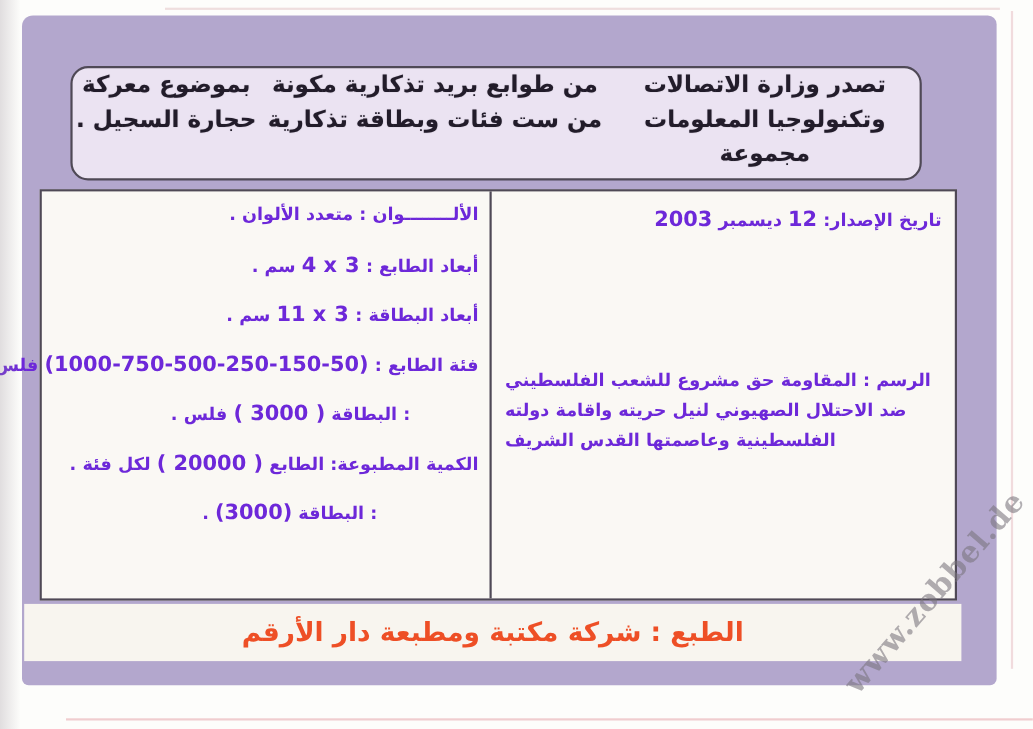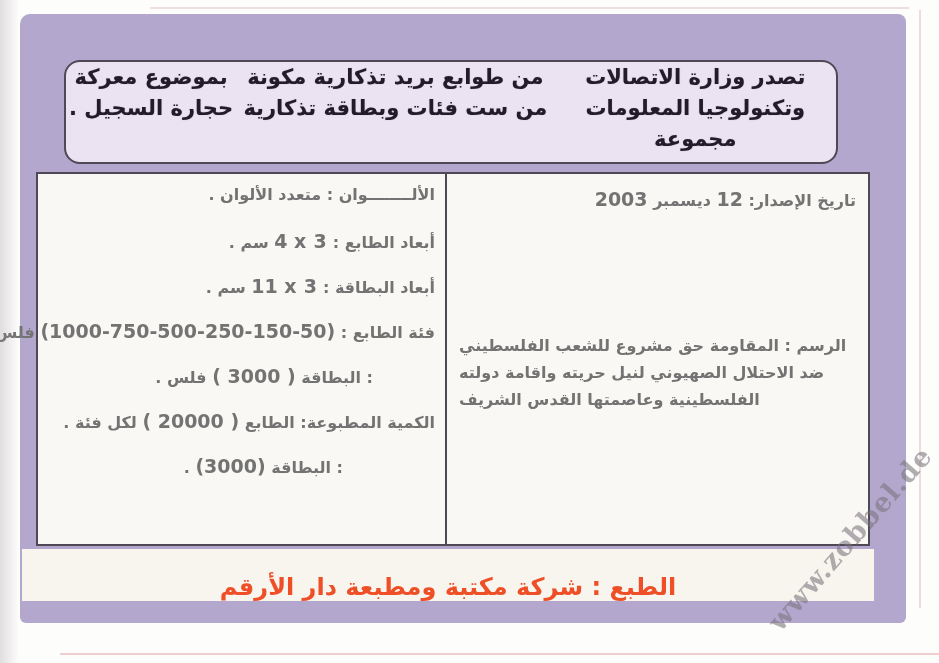--- a/index.html
+++ b/index.html
@@ -30,36 +30,36 @@
            text-shadow:0 0 1px rgba(34,28,42,.35); }
   .content-box {
     position:absolute; left:16px; top:158px; width:834px; height:374px;
     background:#faf8f4; border:2px solid #4f4956;
   }
   .divider { position:absolute; left:407px; top:0; height:100%; width:2px; background:#4f4956; }
   .lpane { position:absolute; left:0; top:0; width:407px; height:100%; direction:rtl; }
   .rpane { position:absolute; left:409px; top:0; right:0; height:100%; direction:rtl; }
   .line {
     position:absolute; white-space:nowrap;
-    font-weight:bold; font-size:16px; color:#737373;
+    font-weight:bold; font-size:16px; color:#6d28d9;
   }
   .num { font-size:19px; letter-spacing:.3px; unicode-bidi:isolate; }
   
   .f1{top:11px; right:10px} .f2{top:56px; right:10px} .f3{top:101px; right:10px}
   .f4{top:146px; right:10px} .f5{top:191px; right:72px} .f6{top:236px; right:10px}
   .f7{top:281px; right:102px} .f8{top:326px; right:10px}
   
   .r-date{top:14px; right:12px}
   .r-occasion{top:86px; right:12px}
   .r-design{top:158px; right:12px; left:12px; white-space:normal;
             text-align:left; line-height:27px;}
   .r-production{top:288px; right:12px}
   .footer-band {
     position:absolute; left:2px; top:535px; width:852px; height:52px;
-    background:#f8f5ef; display:flex; align-items:flex-end; justify-content:center;
+    background:#f8f5ef; display:flex; align-items:center; justify-content:center;
   }
   .ptext { color:#ee4f26; font-size:24px; font-weight:bold; direction:rtl; }
   .watermark {
     position:absolute; left:700px; top:523px; width:300px; text-align:center;
     transform:rotate(-49deg);
     font-family:"DejaVu Serif", serif; font-weight:bold; font-size:27px;
     color:rgba(120,115,124,.58); letter-spacing:1px; z-index:5; pointer-events:none;
   }
   .scan-top { position:absolute; left:150px; right:30px; top:7px; height:2px;
               background:rgba(215,170,175,.38); z-index:2; }

